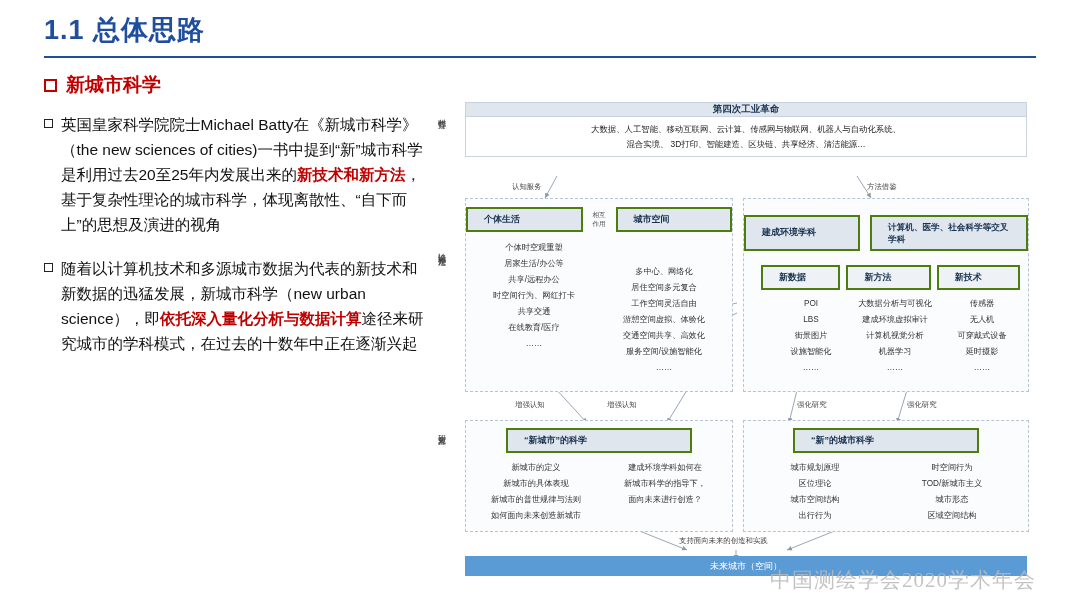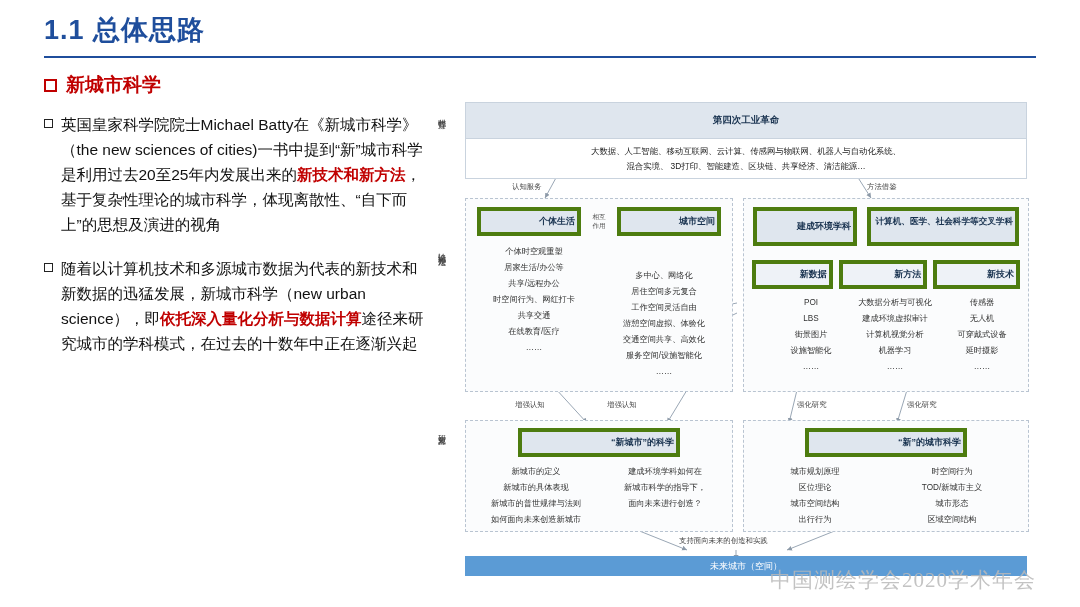--- a/index.html
+++ b/index.html
@@ -35,30 +35,30 @@
     background:#ffffff;
   }
   .side-label{
     position:absolute;writing-mode:vertical-rl;text-orientation:upright;
     font-size:8px;color:#444;letter-spacing:1px;line-height:1;
   }
   .panel-dashed{position:absolute;border:1px dashed #b9c4d1;background:#fbfcfd;}
   .bar-head{
     background:#dfe6ee;border:1px solid #c9d3de;
     text-align:center;font-size:9.5px;font-weight:bold;color:#18324f;
-    padding:11px 0;
+    padding:0 0;
   }
   .rev-body{
     border:1px solid #c9d3de;border-top:none;background:#ffffff;
     font-size:8.4px;color:#222;text-align:center;line-height:1.75;padding:5px 6px;
   }
   .box{
-    border:4px solid #4d7c0f;background:#eef2f7;
-    font-size:9px;font-weight:bold;color:#18324f;text-align:right;
-    padding:4px 2px;
+    border:2px solid #4d7c0f;background:#eef2f7;
+    font-size:9px;font-weight:bold;color:#18324f;text-align:left;
+    padding:4px 16px;
   }
   .box-blue{background:#dfe6ee;}
   .list{font-size:8.2px;color:#333;line-height:1.95;text-align:center;}
   .footer-bar{
     position:absolute;left:0;top:0;width:100%;height:20px;
     background:#5b9bd5;color:#fff;font-size:9px;text-align:center;line-height:20px;
   }
   .watermark{
     position:absolute;left:770px;top:566px;
     font-size:21px;color:#b9b9b9;opacity:.85;letter-spacing:1px;
@@ -154,26 +154,26 @@
           <div>工作空间灵活自由</div>
           <div>游憩空间虚拟、体验化</div>
           <div>交通空间共享、高效化</div>
           <div>服务空间/设施智能化</div>
           <div>……</div>
         </div>
     </div>
   </div>
 
   <div class="panel-dashed" style="left:306px;top:100px;width:284px;height:192px;">
-    <div style="display:flex;gap:10px;justify-content:center;margin-top:8px;">
+    <div style="display:flex;gap:10px;justify-content:center;margin-top:16px;">
       <div class="box box-blue" style="width:92px;padding-top:9px;padding-bottom:9px;">建成环境学科</div>
       <div class="box box-blue" style="width:140px;font-size:8.6px;line-height:1.4;">计算机、医学、社会科学等交叉学科</div>
     </div>
     <div style="display:flex;gap:6px;justify-content:space-between;margin-top:14px;padding:0 8px;">
-      <div class="box" style="width:70px;">新数据</div>
+      <div class="box" style="width:70px;margin-left:9px;">新数据</div>
       <div class="box" style="width:78px;">新方法</div>
       <div class="box" style="width:76px;">新技术</div>
     </div>
     <div style="display:flex;gap:6px;justify-content:flex-end;margin-top:6px;padding:0 8px;">
       <div class="list" style="width:70px;">
           <div>POI</div>
           <div>LBS</div>
           <div>街景图片</div>
           <div>设施智能化</div>
           <div>……</div>

